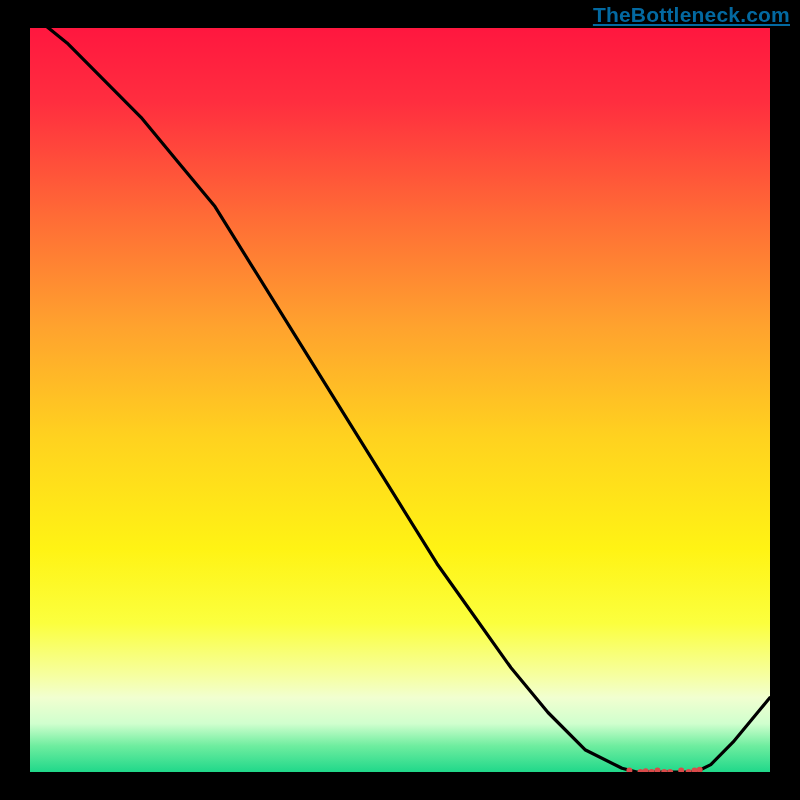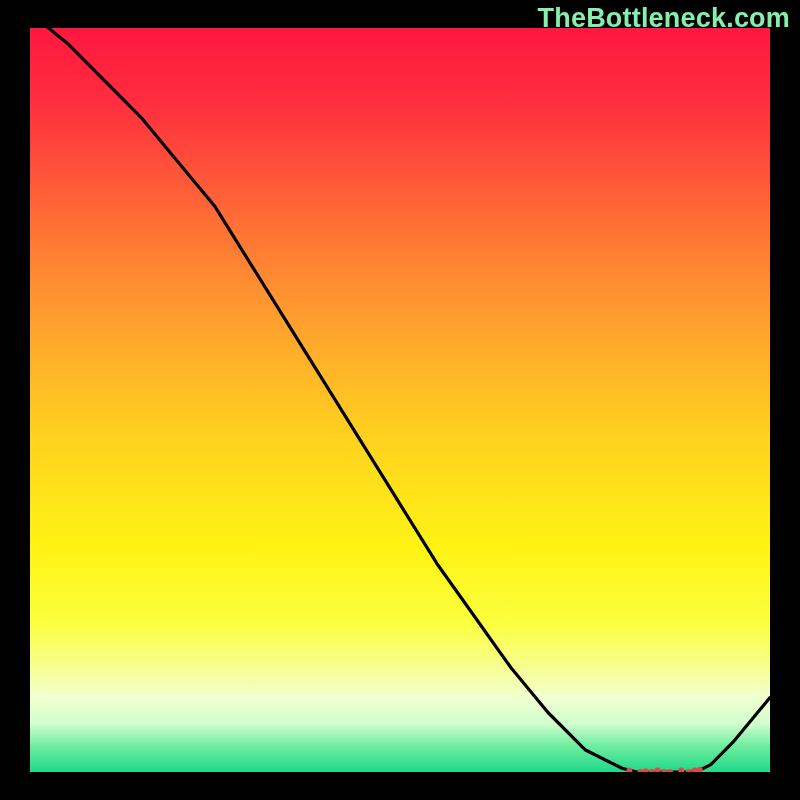--- a/index.html
+++ b/index.html
@@ -14,25 +14,26 @@
   .frame {
     position: relative;
     width: 800px;
     height: 800px;
     background: #000000;
   }
   .watermark {
     position: absolute;
     top: 3px;
     right: 10px;
-    color: #86efac;
-    font-size: 27px;
+    color: #0369a1;
+    font-size: 21px;
     font-weight: 600;
     letter-spacing: 0.2px;
     z-index: 100;
+    text-decoration: underline;
   }
   .plot-wrap {
     position: absolute;
     left: 30px;
     top: 28px;
     width: 740px;
     height: 744px;
   }
   svg.plot {
     width: 100%;

